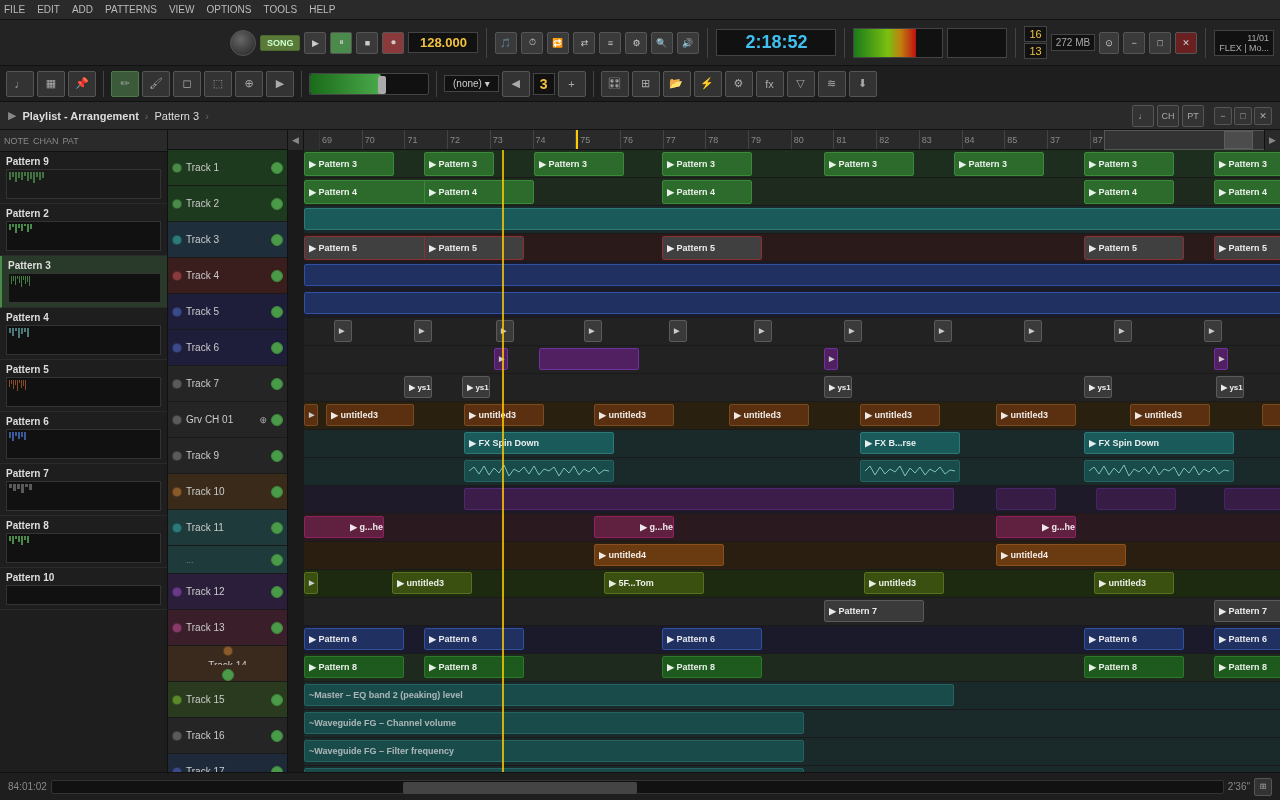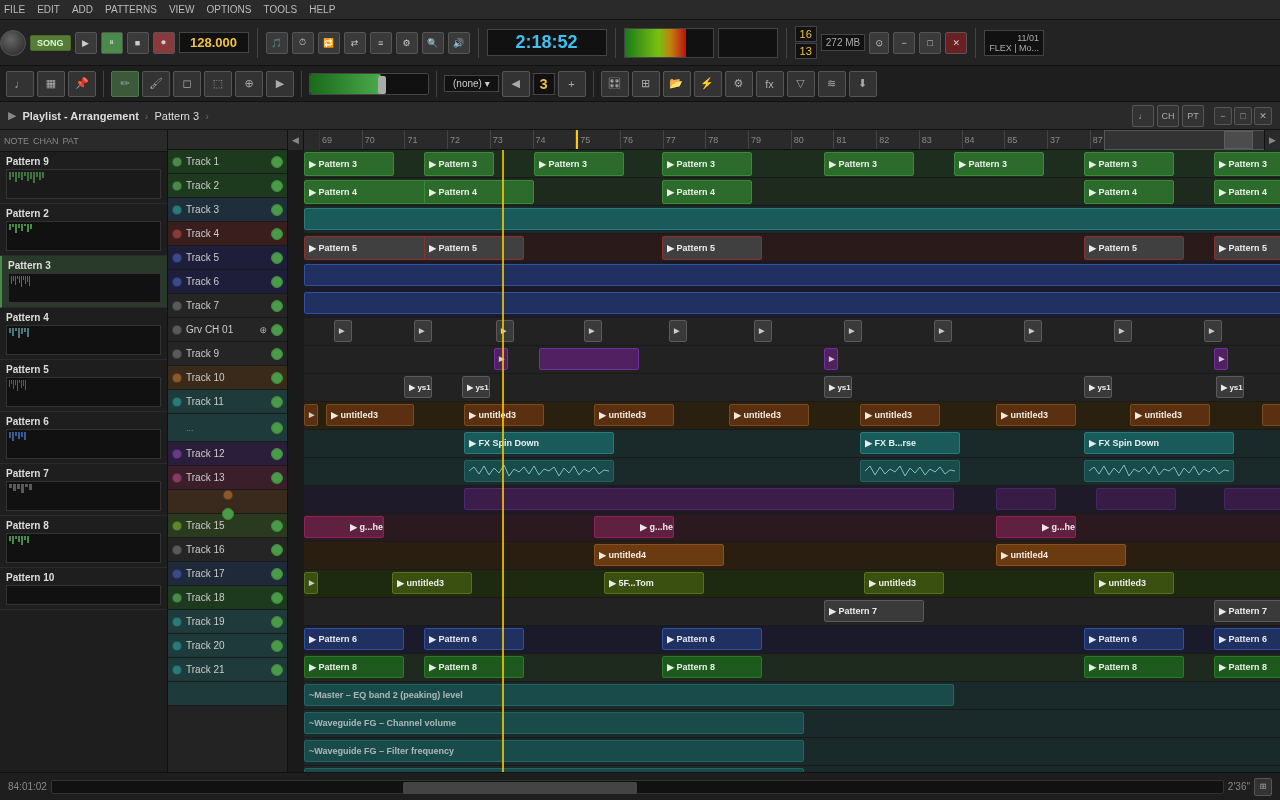--- a/index.html
+++ b/index.html
@@ -3,21 +3,21 @@
   <meta charset="utf-8">
   <style>
     * { margin: 0; padding: 0; box-sizing: border-box; }
     body { background: #1a1a1a; font-family: 'Arial', sans-serif; font-size: 11px; color: #ccc; overflow: hidden; width: 1280px; height: 800px; }
 
     
     #menu-bar { background: #2a2a2a; height: 20px; display: flex; align-items: center; padding: 0 4px; gap: 12px; border-bottom: 1px solid #111; }
     #menu-bar span { color: #bbb; font-size: 10px; cursor: pointer; }
 
     
-    #transport-bar { background: #232323; height: 46px; display: flex; align-items: center; padding: 0 0; gap: 4px; border-bottom: 1px solid #111; }
+    #transport-bar { background: #232323; height: 46px; display: flex; align-items: center; padding: 0 6px; gap: 4px; border-bottom: 1px solid #111; justify-content: flex-end; }
     .transport-btn { background: #3a3a3a; border: 1px solid #555; color: #ccc; width: 22px; height: 22px; display: flex; align-items: center; justify-content: center; cursor: pointer; font-size: 9px; border-radius: 2px; }
     .transport-btn.active { background: #4a8a4a; }
     .transport-btn.record { background: #8a3a3a; }
     .bpm-display { background: #111; border: 1px solid #444; color: #f0c040; font-size: 13px; font-weight: bold; padding: 2px 6px; min-width: 70px; text-align: center; }
     .time-display { background: #111; border: 1px solid #444; color: #40c0f0; font-size: 18px; font-weight: bold; padding: 2px 8px; min-width: 120px; text-align: center; }
     .transport-sep { width: 1px; height: 30px; background: #444; margin: 0 4px; }
     .song-btn { background: #5a7a3a; border: 1px solid #4a6a2a; color: #cfc; font-size: 9px; font-weight: bold; padding: 2px 6px; cursor: pointer; border-radius: 2px; }
     .knob { width: 26px; height: 26px; background: radial-gradient(circle at 40% 35%, #666, #222); border-radius: 50%; border: 1px solid #555; }
 
     
@@ -38,21 +38,21 @@
     
     #pattern-panel { width: 168px; background: #1e1e1e; border-right: 1px solid #111; overflow-y: auto; flex-shrink: 0; }
     .pattern-item { padding: 4px 6px; border-bottom: 1px solid #2a2a2a; cursor: pointer; }
     .pattern-item.active { background: #2a3a2a; border-left: 2px solid #4a8a4a; }
     .pattern-name { color: #ddd; font-size: 10px; font-weight: bold; margin-bottom: 2px; }
     .pattern-preview { height: 30px; background: #1a1a1a; border: 1px solid #333; overflow: hidden; position: relative; }
 
     
     #track-area { display: flex; flex: 1; overflow: hidden; }
     #track-labels { width: 120px; background: #232323; flex-shrink: 0; overflow-y: auto; border-right: 1px solid #111; }
-    .track-label { height: 24px; display: flex; align-items: center; padding: 0 4px; border-bottom: 1px solid #1a1a1a; gap: 4px; }
+    .track-label { height: 36px; display: flex; align-items: center; padding: 0 4px; border-bottom: 1px solid #1a1a1a; gap: 4px; }
     .track-name { font-size: 10px; color: #ccc; flex: 1; overflow: hidden; text-overflow: ellipsis; white-space: nowrap; }
     .track-color-btn { width: 10px; height: 10px; border-radius: 50%; flex-shrink: 0; cursor: pointer; border: 1px solid rgba(0,0,0,0.3); }
     .track-mute { width: 12px; height: 12px; background: #3a3a3a; border: 1px solid #555; border-radius: 50%; flex-shrink: 0; cursor: pointer; }
     .track-mute.on { background: #4a9a4a; border-color: #3a8a3a; }
 
     
     #playlist-grid-container { flex: 1; overflow: auto; position: relative; }
     #ruler { height: 20px; background: #2a2a2a; display: flex; align-items: center; border-bottom: 1px solid #111; position: sticky; top: 0; z-index: 10; }
     .ruler-tick { flex: 1; border-right: 1px solid #444; height: 100%; display: flex; align-items: center; padding-left: 2px; font-size: 9px; color: #888; min-width: 20px; }
     #playlist-grid { position: relative; }

